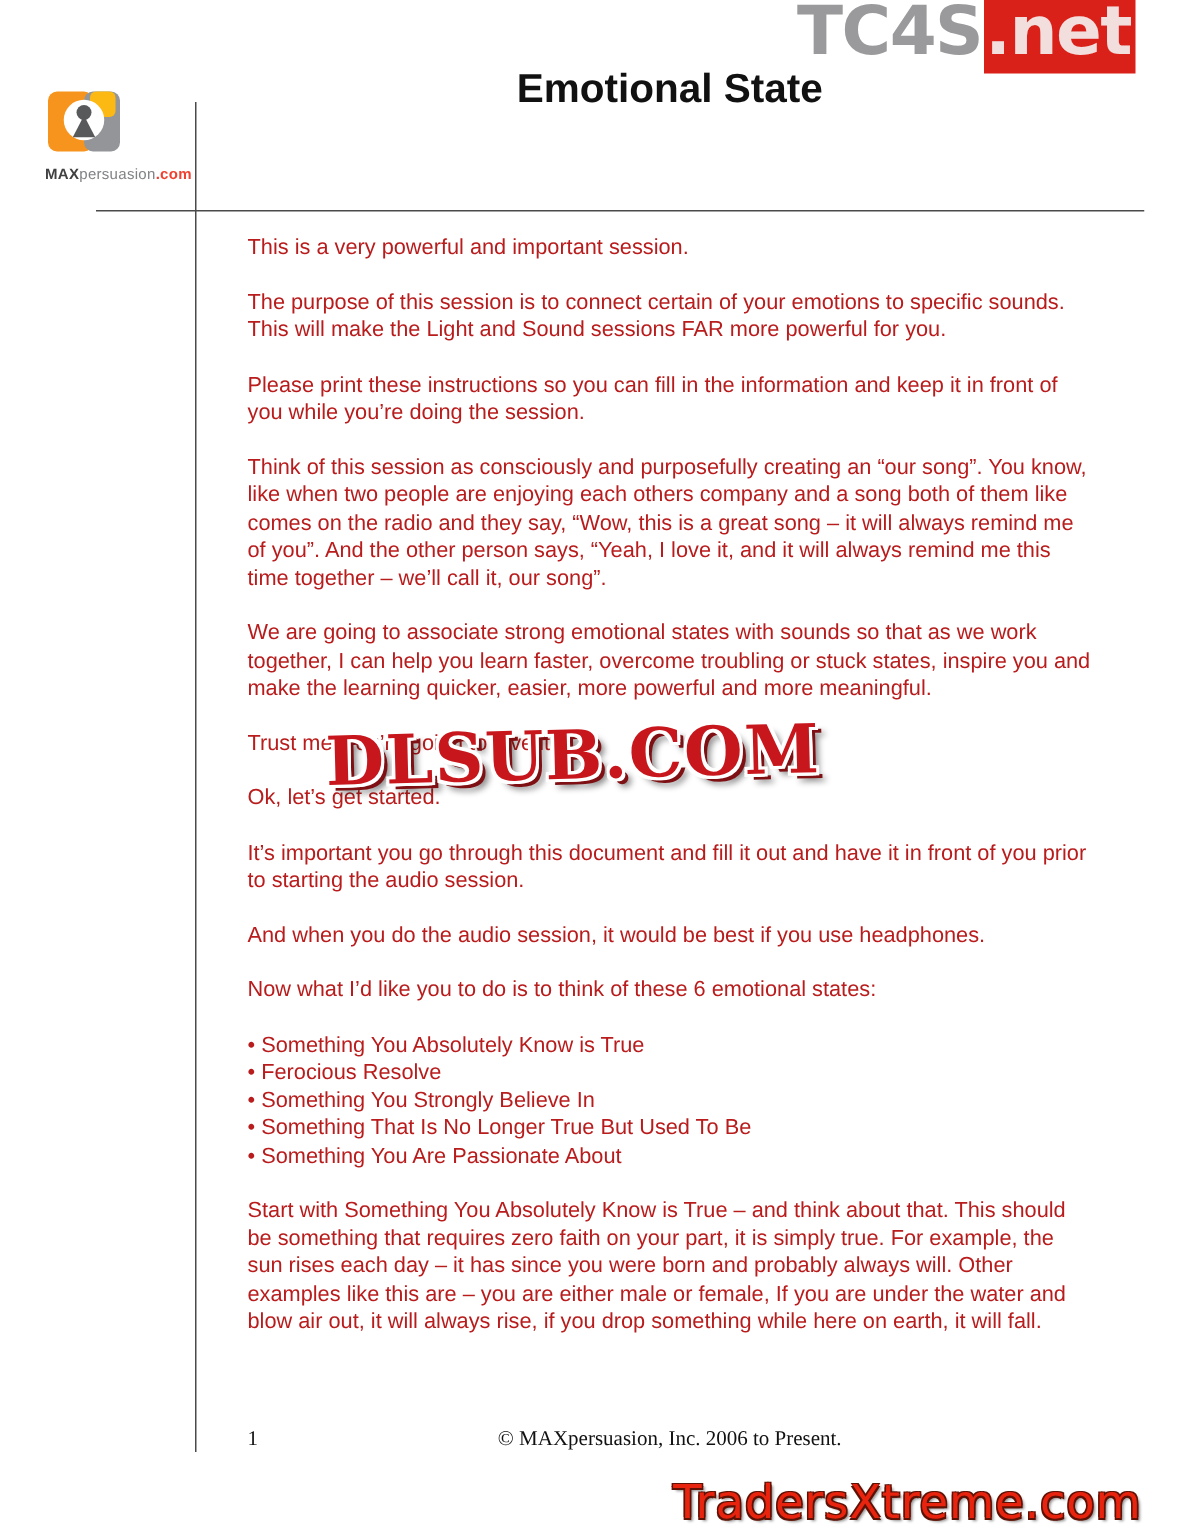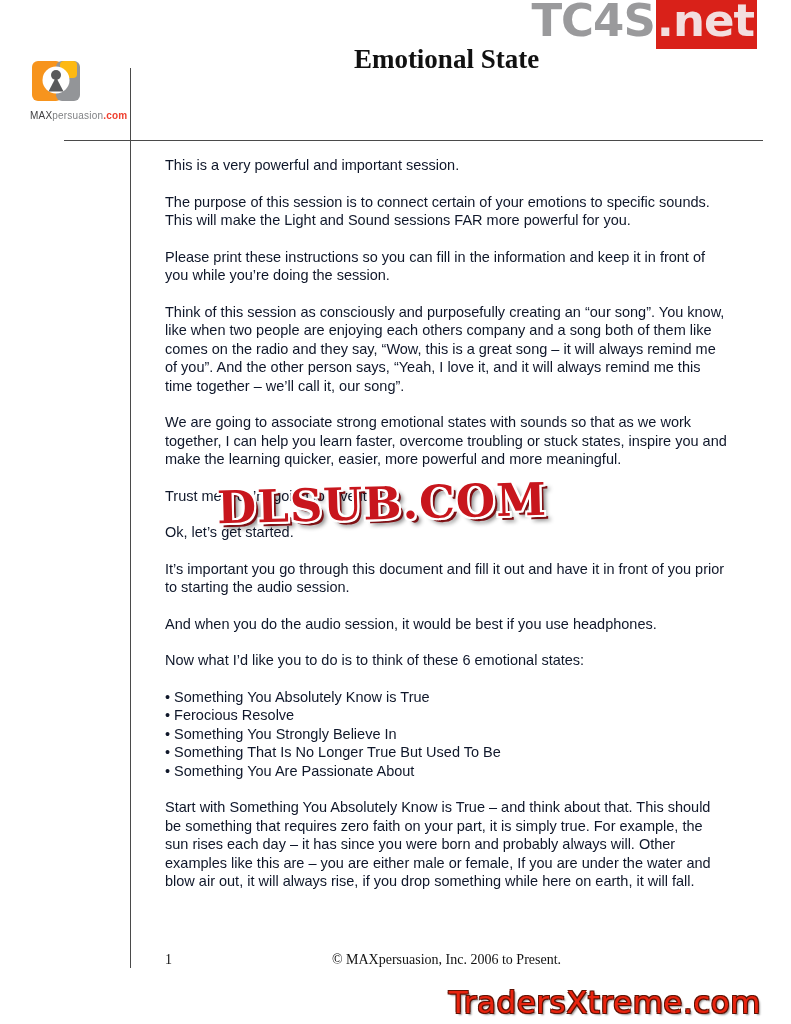--- a/index.html
+++ b/index.html
@@ -18,37 +18,37 @@
     font-weight:800;font-size:45px;letter-spacing:-1px;
     color:#9a9a9c;
   }
   .tc4s .net{
     background:#d92119;color:#f3dede;
     padding:0 3px 2px 1px;margin-left:1px;
   }
   
   .logo{position:absolute;left:30px;top:60px;width:100px;text-align:left;}
   .logo-text{font-size:10px;margin-top:4px;letter-spacing:.2px;white-space:nowrap;}
-  .logo-text .max{font-weight:normal;color:#414042;}
+  .logo-text .max{font-weight:bold;color:#414042;}
   .logo-text .pers{color:#808285;}
   .logo-text .com{color:#ef4130;font-weight:bold;}
   
   .title{
     position:absolute;left:130px;right:0;top:44px;margin:0;
     text-align:center;
-    font-family:Liberation Serif, serif;
+    font-family:Liberation Sans, sans-serif;
     font-weight:bold;font-size:27px;line-height:30px;color:#111;
   }
   
   .hr-line{position:absolute;top:140px;left:64px;right:0;height:1px;background:#4a4a4a;}
   .vr-line{position:absolute;left:130px;top:68px;height:900px;width:1px;background:#4a4a4a;}
   
   .content{
     position:absolute;left:165px;top:156px;width:562px;
-    font-size:14.5px;line-height:18.5px;color:#0f172a;
+    font-size:14.5px;line-height:18.5px;color:#b91c1c;
   }
   .content p{margin:0 0 18px 0;}
   .content p.last{margin-bottom:16px;}
   .states{list-style:none;margin:0 0 18px 0;padding:0;}
   .states li{line-height:18.5px;}
   .states li::before{content:"• ";}
   
   .dlsub{
     position:absolute;top:477px;left:50%;
     transform:translateX(-50%) rotate(-1.5deg);

